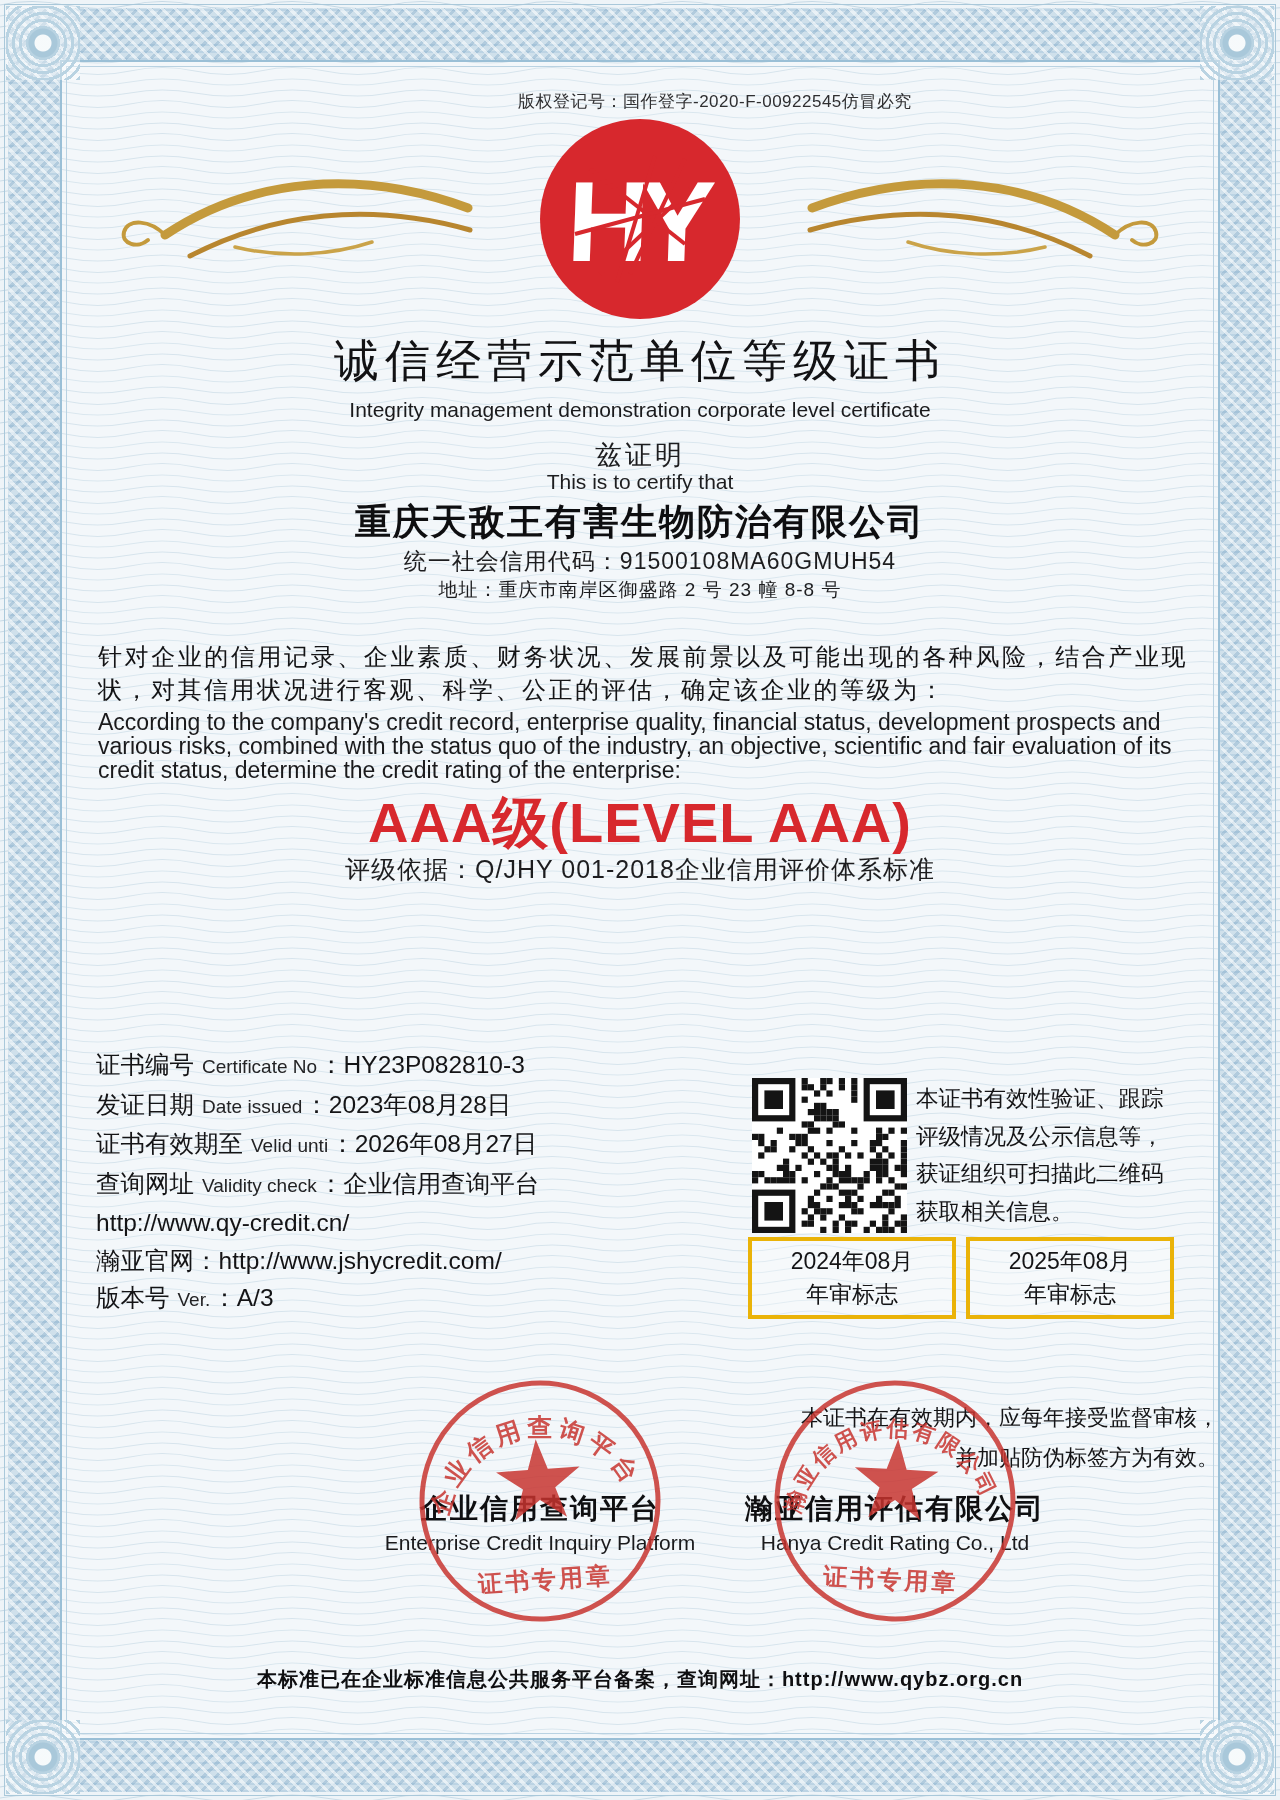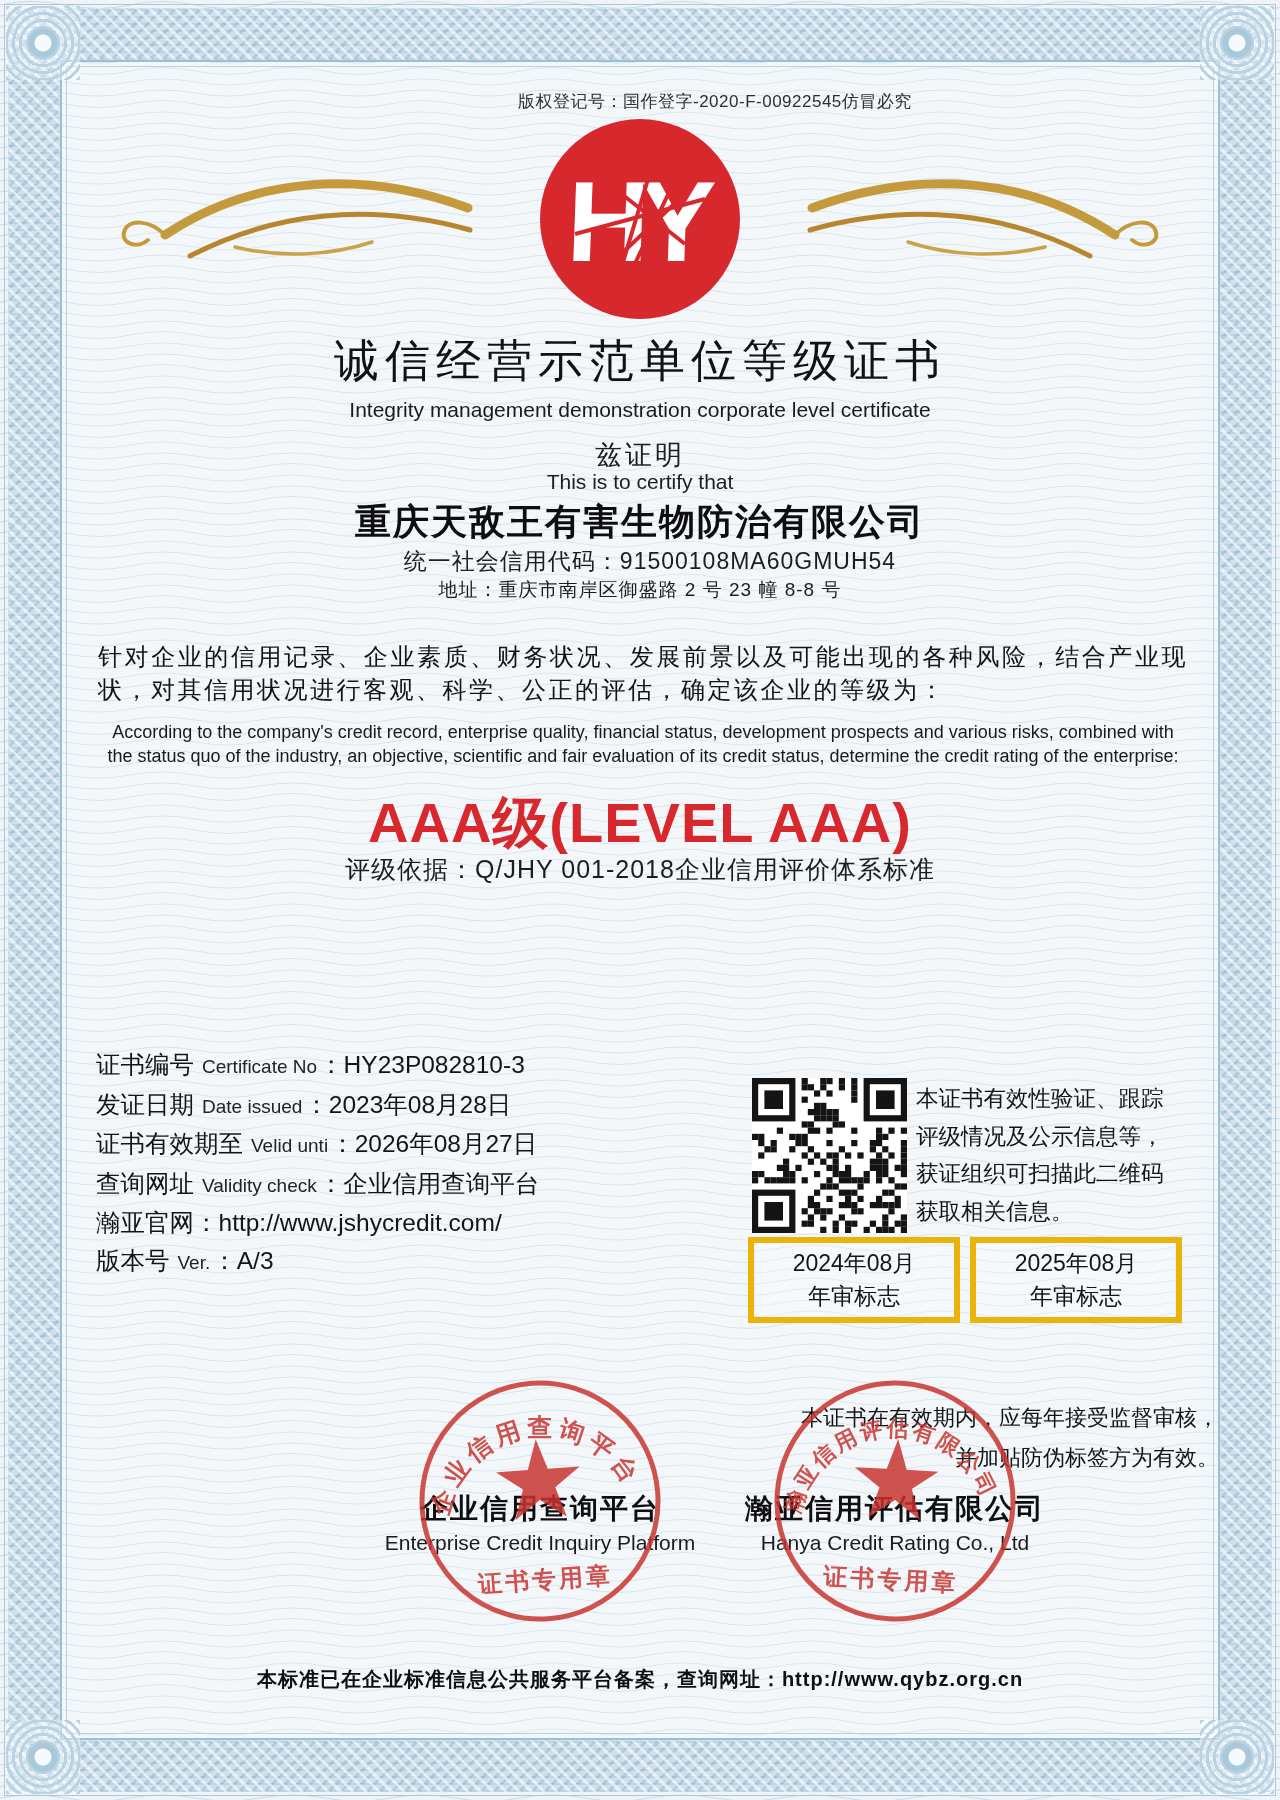--- a/index.html
+++ b/index.html
@@ -42,35 +42,35 @@
   #title-en{top:398px;font-size:21px;color:#1a1a1c;}
   #certify-cn{top:437px;font-size:27px;letter-spacing:3px;}
   #certify-en{top:470px;font-size:21px;}
   #company-name{top:498px;font-size:36px;font-weight:800;letter-spacing:2px;color:#0e0e10;}
   #credit-code{top:546px;font-size:23px;letter-spacing:1px;padding-left:20px;}
   #address{top:577px;font-size:19px;letter-spacing:1px;}
 
   
   #paragraph{top:640px;left:98px;width:1090px;}
   #paragraph .p-cn{font-size:24px;line-height:33px;letter-spacing:2.5px;text-align:justify;color:#141416;margin:0;}
-  #paragraph .p-en{font-size:18px;line-height:24px;margin:14px 0 0 0;color:#1a1a1c;text-align:center;}
+  #paragraph .p-en{font-size:23px;line-height:24px;margin:4px 0 0 0;color:#1a1a1c;text-align:left;}
   #level{top:786px;font-size:56px;font-weight:800;color:#d7282d;letter-spacing:1px;}
   #basis-cn{top:853px;font-size:25px;letter-spacing:1px;}
   #basis-en{top:879px;font-size:20px;}
 
   
   #details{top:1046px;left:96px;width:600px;}
   .dline{font-size:24.5px;line-height:37.5px;white-space:nowrap;color:#141416;}
   .dline .en{font-size:19px;margin-left:8px;margin-right:2px;color:#232325;}
 
   
   #qr-code{top:1078px;left:752px;width:155px;height:155px;}
   #qr-note{top:1080px;left:916px;width:258px;font-size:22.5px;line-height:37.5px;color:#141416;}
   #annual-row{top:1237px;left:748px;display:flex;gap:10px;}
-  .abox{width:200px;height:74px;border:6px solid #eab308;display:flex;flex-direction:column;
+  .abox{width:200px;height:74px;border:4px solid #eab308;display:flex;flex-direction:column;
         justify-content:center;align-items:center;font-size:23px;line-height:33px;
         background:rgba(255,255,255,.25);color:#141416;}
   #notice{top:1398px;left:659px;width:560px;text-align:right;font-size:22px;line-height:40px;color:#141416;}
 
   
   .org-cn{font-size:28px;font-weight:700;letter-spacing:2px;color:#0f0f11;text-align:center;}
   .org-en{font-size:21px;color:#1a1a1c;text-align:center;}
   #org-left-cn{top:1490px;left:290px;width:500px;}
   #org-left-en{top:1531px;left:290px;width:500px;}
   #org-right-cn{top:1490px;left:645px;width:500px;}
@@ -162,20 +162,23 @@
       <span>证书编号</span><span class="en">Certificate No</span><span>：</span><span>HY23P082810-3</span>
     </div>
     <div class="dline">
       <span>发证日期</span><span class="en">Date issued</span><span>：</span><span>2023年08月28日</span>
     </div>
     <div class="dline">
       <span>证书有效期至</span><span class="en">Velid unti</span><span>：</span><span>2026年08月27日</span>
     </div>
     <div class="dline">
       <span>查询网址</span><span class="en">Validity check</span><span>：</span><span>企业信用查询平台</span>
+    </div>
+    <div class="dline">
+      <span>http://www.qy-credit.cn/</span>
     </div>
     <div class="dline">
       <span>瀚亚官网</span><span>：</span><span>http://www.jshycredit.com/</span>
     </div>
     <div class="dline">
       <span>版本号</span><span class="en">Ver.</span><span>：</span><span>A/3</span>
     </div>
   </div>
 
   <svg class="abs" id="qr-code" viewBox="0 0 160 160">

